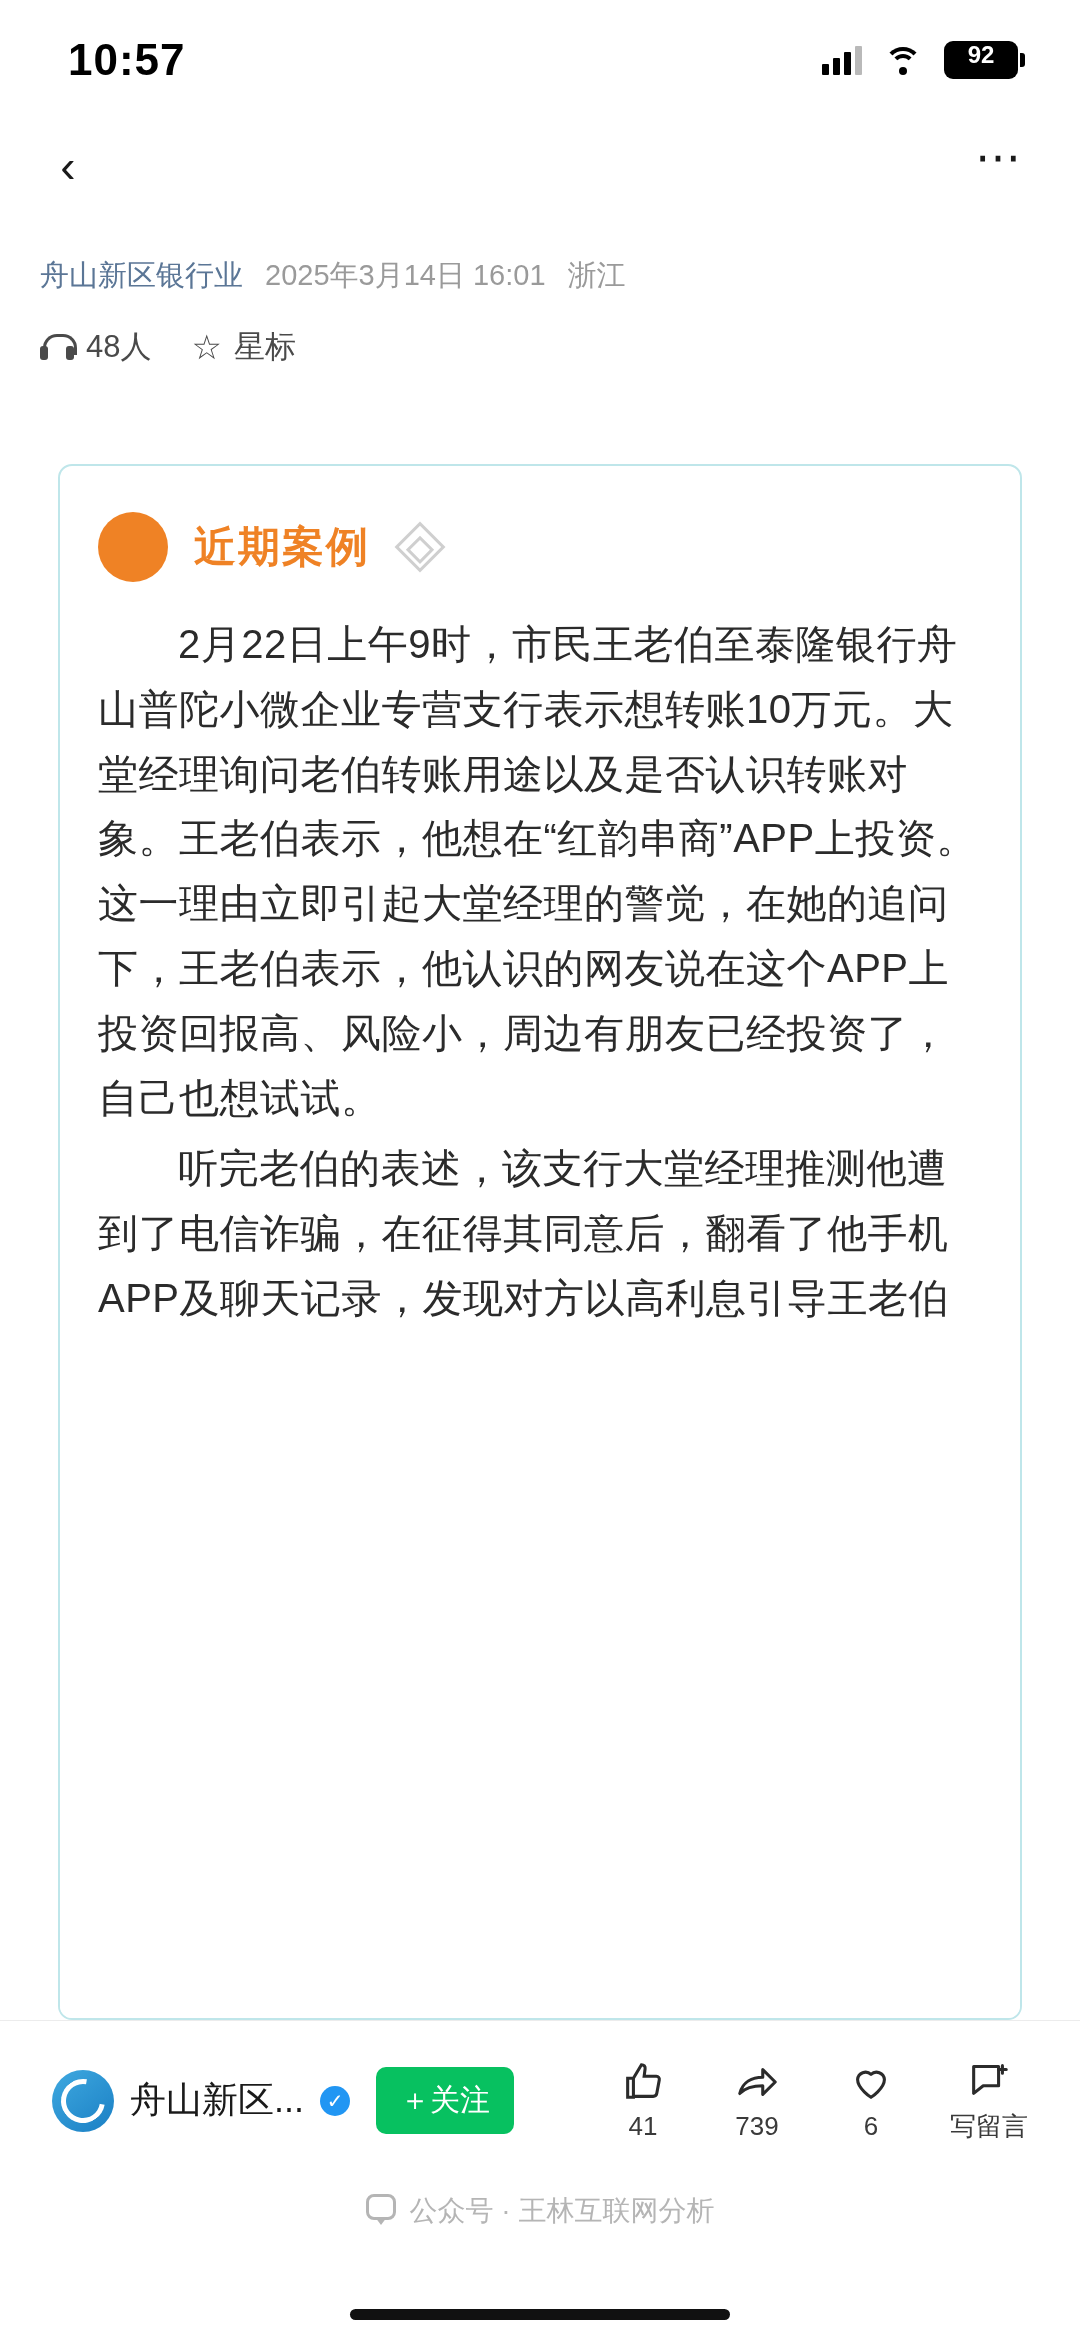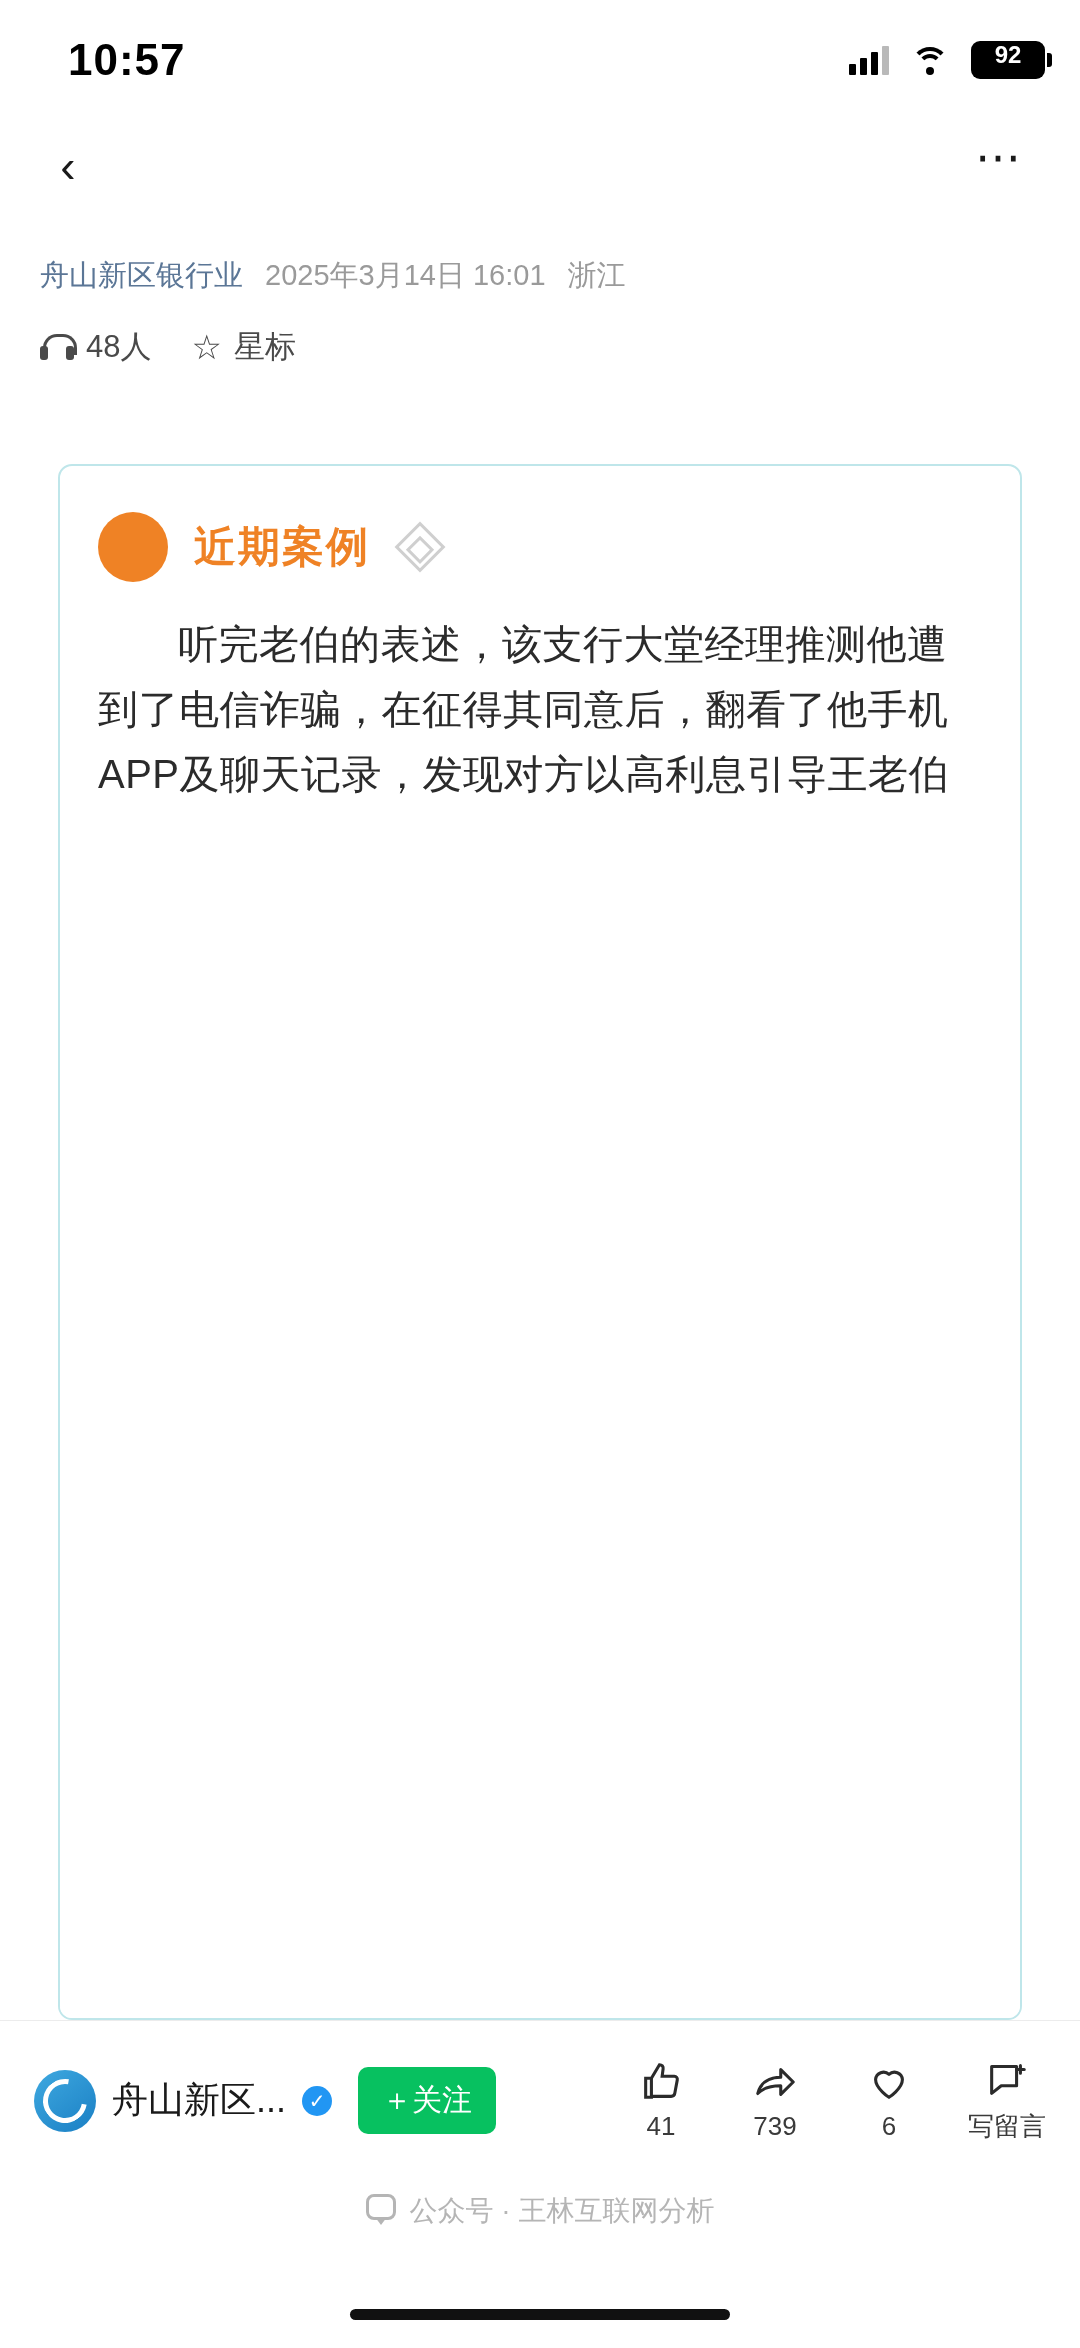--- a/index.html
+++ b/index.html
@@ -19,21 +19,21 @@
     flex-direction: column;
   }
 
   
   .status-bar {
     height: 120px;
     flex: 0 0 120px;
     display: flex;
     align-items: center;
     justify-content: space-between;
-    padding: 0 35px 0 68px;
+    padding: 0 62px 0 68px;
   }
   .status-time {
     font-size: 44px;
     font-weight: bold;
     letter-spacing: 1px;
     color: #000;
   }
   .status-right {
     display: flex;
     align-items: center;
@@ -186,21 +186,21 @@
   }
 
   
   .bottom-bar {
     flex: 0 0 160px;
     height: 160px;
     background: #ffffff;
     border-top: 1px solid #ececec;
     display: flex;
     align-items: center;
-    padding: 0 34px;
+    padding: 0 52px;
     gap: 18px;
   }
   .account {
     display: flex; align-items: center; gap: 16px; flex: 0 0 auto;
   }
   .avatar {
     width: 62px; height: 62px; border-radius: 50%;
     background: linear-gradient(140deg, #3fa9e0, #1a7fc4);
     position: relative; overflow: hidden;
     display:flex; align-items:center; justify-content:center;
@@ -318,20 +318,21 @@
       </span>
     </div>
   </div>
 
   <div class="card-wrap">
     <div class="case-head">
       <div class="case-dot"></div>
       <div class="case-title">近期案例</div>
       <div class="case-diamond"></div>
     </div>
+    <p class="body-p">2月22日上午9时，市民王老伯至泰隆银行舟山普陀小微企业专营支行表示想转账10万元。大堂经理询问老伯转账用途以及是否认识转账对象。王老伯表示，他想在“红韵串商”APP上投资。这一理由立即引起大堂经理的警觉，在她的追问下，王老伯表示，他认识的网友说在这个APP上投资回报高、风险小，周边有朋友已经投资了，自己也想试试。</p>
     <p class="body-p">听完老伯的表述，该支行大堂经理推测他遭到了电信诈骗，在征得其同意后，翻看了他手机APP及聊天记录，发现对方以高利息引导王老伯</p>
     <div class="fade"></div>
   </div>
 
   <div class="bottom-bar">
     <div class="account">
       <div class="avatar"></div>
       <div class="account-name">舟山新区...</div>
       <div class="verified">✓</div>
     </div>

